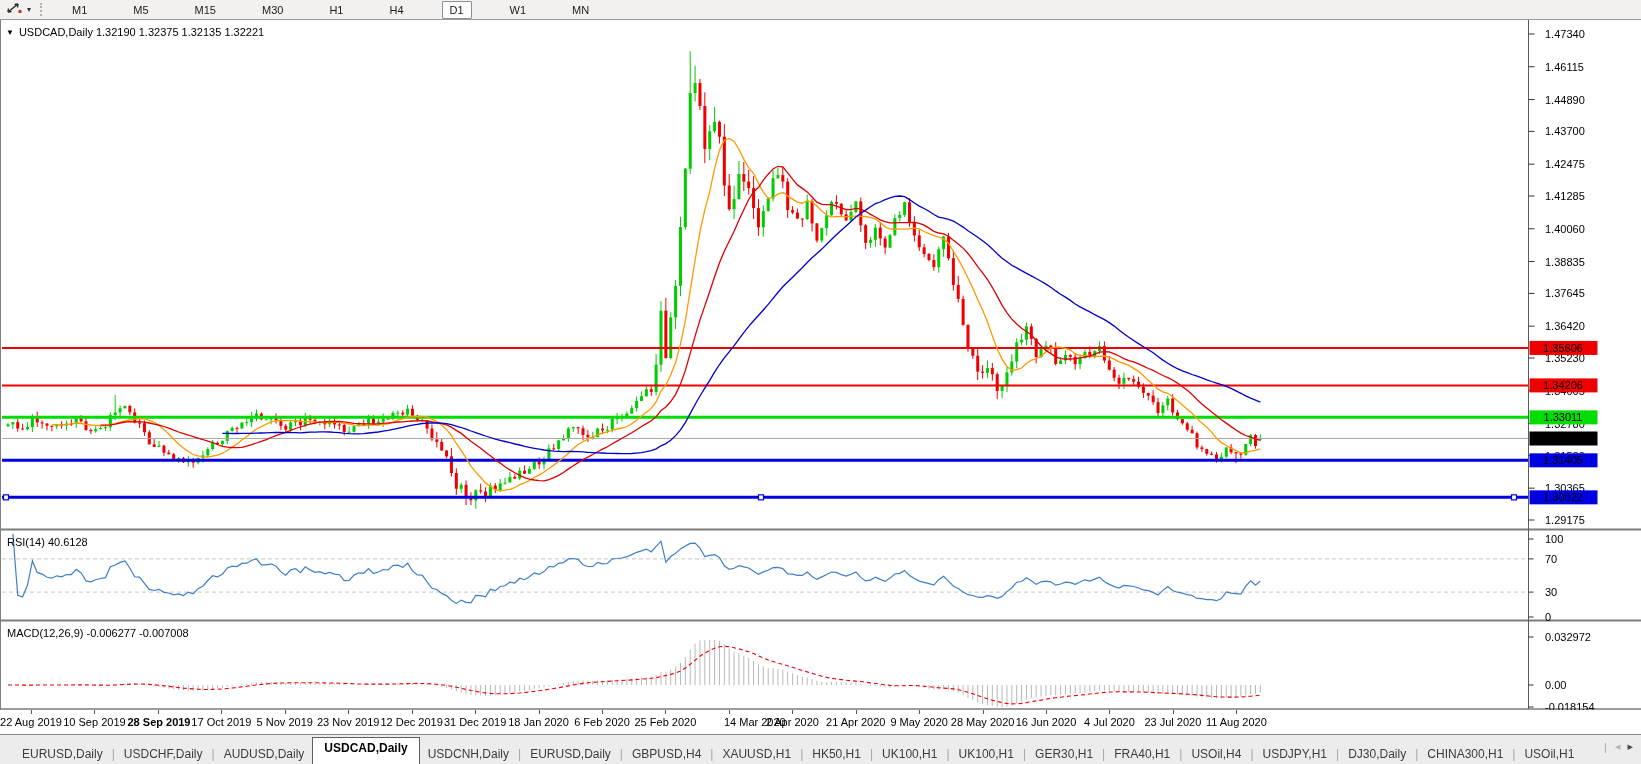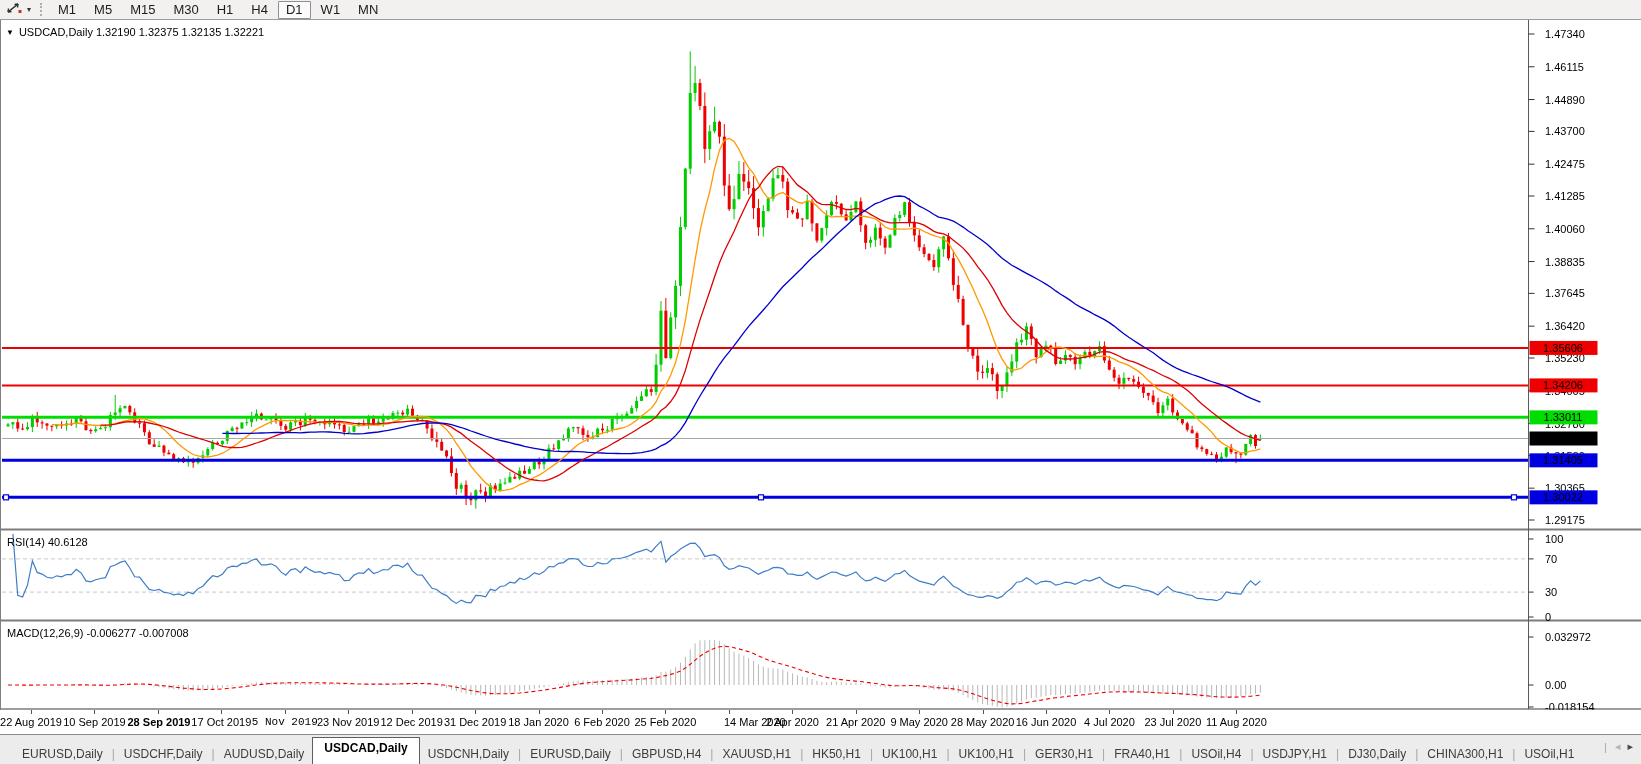--- a/index.html
+++ b/index.html
@@ -5,21 +5,21 @@
   * { margin:0; padding:0; box-sizing:border-box; }
   html,body { background:#ffffff; }
   body { font-family:"Liberation Sans", sans-serif; }
   .app { position:relative; width:1641px; height:764px; background:#fff; overflow:hidden; user-select:none; }
 
   
   .toolbar { height:20px; background:#f2f1ef; border-bottom:1px solid #9b9b9b; display:flex; align-items:center; }
   .tool-group { display:flex; align-items:center; padding:0 5px; }
   .dd-glyph { font-size:8px; color:#333; margin-left:4px; }
   .grip { width:0; height:13px; border-left:2px dotted #adadad; margin:0 7px 0 4px; }
-  .tf-btn { font-size:13px; line-height:14px; padding:1px 7px; margin:0 1px; border:1px solid transparent; color:#1c1c1c; border-radius:1px; }
+  .tf-btn { font-size:11px; line-height:14px; padding:1px 7px; margin:0 15px; border:1px solid transparent; color:#1c1c1c; border-radius:1px; }
   .tf-btn.active { background:#fbfbfb; border-color:#8f8f8f; }
 
   
   #chart-svg { display:block; }
   svg text { font-family:"Liberation Sans", sans-serif; font-size:11px; fill:#000; }
 
   
   .overlay-label { position:absolute; font-size:11px; color:#000; pointer-events:none; white-space:nowrap; }
   .chart-title { left:6px; top:26px; }
   .chart-title .glyph { font-size:8px; margin-right:5px; position:relative; top:-1px; }
@@ -967,21 +967,21 @@
   <div class="date-axis" id="date-axis">
       <div class="dtick" style="left: 31px;"></div>
       <span class="dlabel" style="left: 31px;">22 Aug 2019</span>
       <div class="dtick" style="left: 94.44px;"></div>
       <span class="dlabel" style="left: 94.44px;">10 Sep 2019</span>
       <div class="dtick" style="left: 157.88px;"></div>
       <span class="dlabel" style="left: 159px; font-weight: bold;">28 Sep 2019</span>
       <div class="dtick" style="left: 221.32px;"></div>
       <span class="dlabel" style="left: 221.32px;">17 Oct 2019</span>
       <div class="dtick" style="left: 284.76px;"></div>
-      <span class="dlabel" style="left: 284.76px; font-family: Liberation Mono, monospace;">5 Nov 2019</span>
+      <span class="dlabel" style="left: 284.76px;">5 Nov 2019</span>
       <div class="dtick" style="left: 348.2px;"></div>
       <span class="dlabel" style="left: 348.2px;">23 Nov 2019</span>
       <div class="dtick" style="left: 411.64px;"></div>
       <span class="dlabel" style="left: 411.64px; text-align: right;">12 Dec 2019</span>
       <div class="dtick" style="left: 475.08px;"></div>
       <span class="dlabel" style="left: 475.08px;">31 Dec 2019</span>
       <div class="dtick" style="left: 538.52px;"></div>
       <span class="dlabel" style="left: 538.52px;">18 Jan 2020</span>
       <div class="dtick" style="left: 601.96px;"></div>
       <span class="dlabel" style="left: 601.96px;">6 Feb 2020</span>

